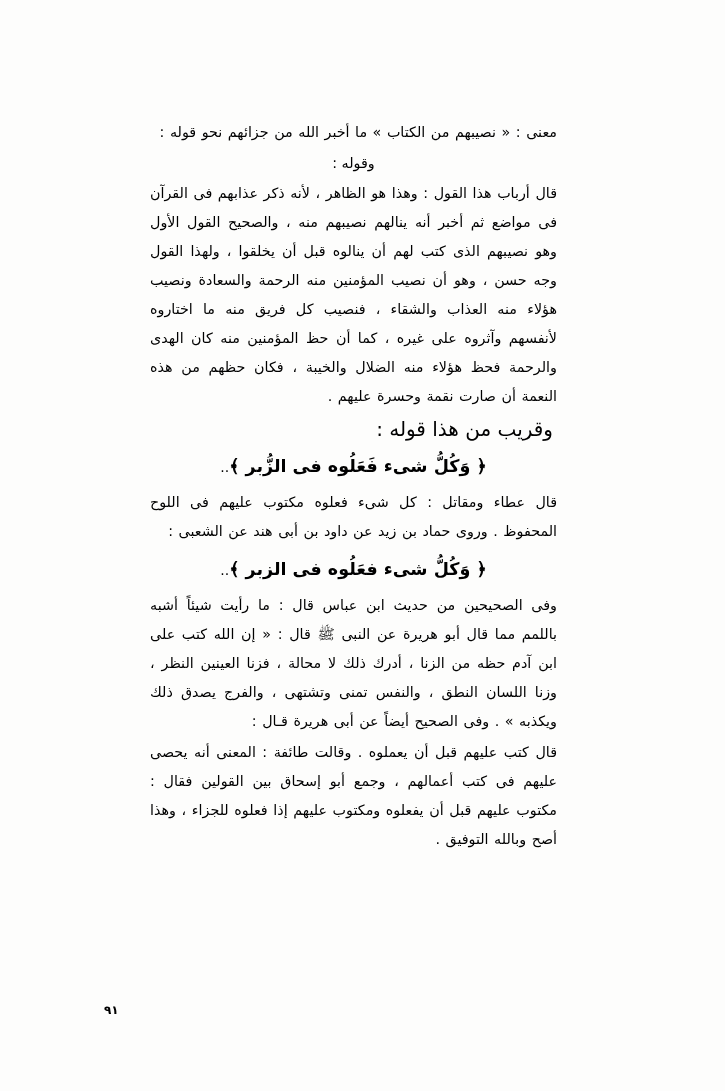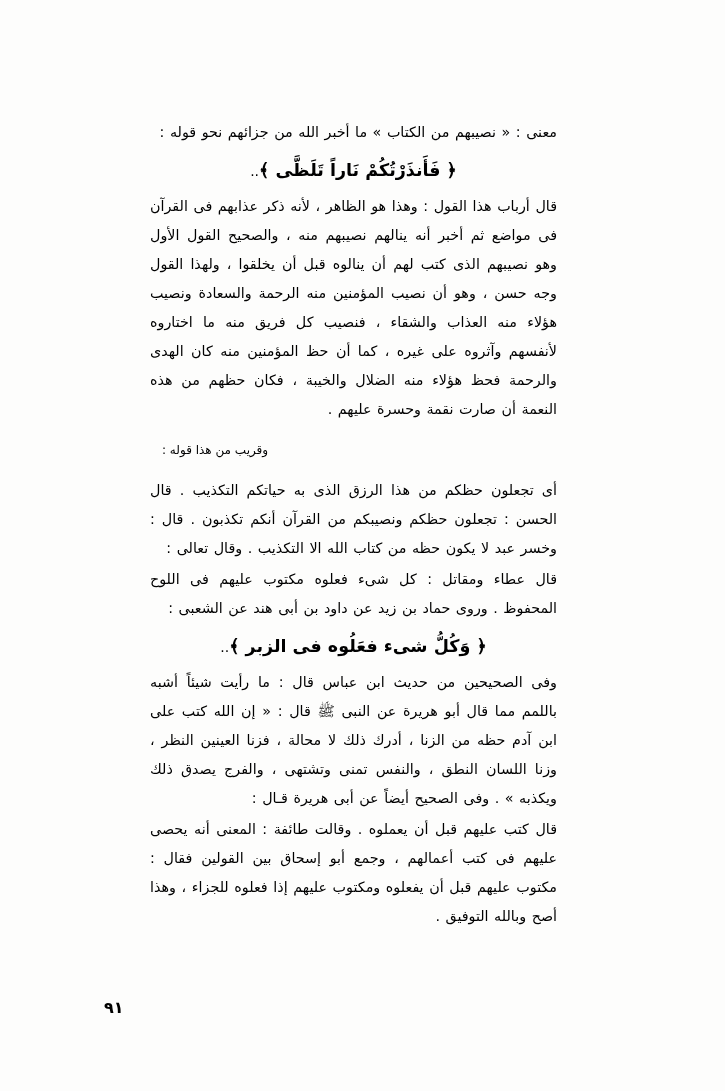--- a/index.html
+++ b/index.html
@@ -51,56 +51,56 @@
     font-weight: normal;
     font-size: 14px;
   }
   .small-line {
     font-size: 14.3px;
     line-height: 28px;
     text-align: center;
     margin: 2px 0 2px 0;
   }
   .line-right {
-    font-size: 12px;
+    font-size: 20px;
     line-height: 28px;
-    text-align: left;
-    margin: 12px;
+    text-align: right;
+    margin: 4px;
   }
   .page-number {
     position: absolute;
     bottom: 74px;
     left: 104px;
-    font-size: 16px;
+    font-size: 12px;
     font-weight: bold;
     letter-spacing: 1px;
   }
 </style>
 </head>
 <body>
 
 <div class="page">
 
   <div class="content">
 
     <p class="para">معنى : « نصيبهم من الكتاب » ما أخبر الله من جزائهم نحو قوله :</p>
 
-    <div class="ayah">
-      <span>﴿ فَأَنذَرْتُكُمْ نَاراً تَلَظَّى ﴾</span><span class="tail">..</span>
-    </div>
 
+    <p class="small-line">وقوله :</p>
 
 
     <p class="para">قال أرباب هذا القول : وهذا هو الظاهر ، لأنه ذكر عذابهم فى القرآن فى مواضع ثم أخبر أنه ينالهم نصيبهم منه ، والصحيح القول الأول وهو نصيبهم الذى كتب لهم أن ينالوه قبل أن يخلقوا ، ولهذا القول وجه حسن ، وهو أن نصيب المؤمنين منه الرحمة والسعادة ونصيب هؤلاء منه العذاب والشقاء ، فنصيب كل فريق منه ما اختاروه لأنفسهم وآثروه على غيره ، كما أن حظ المؤمنين منه كان الهدى والرحمة فحظ هؤلاء منه الضلال والخيبة ، فكان حظهم من هذه النعمة أن صارت نقمة وحسرة عليهم .</p>
 
     <p class="line-right">وقريب من هذا قوله :</p>
 
 
-    <p class="para">أى تجعلون حظكم من هذا الرزق الذى به حياتكم التكذيب . قال الحسن : تجعلون حظكم ونصيبكم من القرآن أنكم تكذبون . قال : وخسر عبد لا يكون حظه من كتاب الله الا التكذيب . وقال تعالى :</p>
 
+    <div class="ayah">
+      <span>﴿ وَكُلُّ شىء فَعَلُوه فى الزُّبر ﴾</span><span class="tail">..</span>
+    </div>
 
     <p class="para">قال عطاء ومقاتل : كل شىء فعلوه مكتوب عليهم فى اللوح المحفوظ . وروى حماد بن زيد عن داود بن أبى هند عن الشعبى :</p>
 
     <div class="ayah">
       <span>﴿ وَكُلُّ شىء فعَلُوه فى الزبر ﴾</span><span class="tail">..</span>
     </div>
 
     <p class="para">وفى الصحيحين من حديث ابن عباس قال : ما رأيت شيئاً أشبه باللمم مما قال أبو هريرة عن النبى ﷺ قال : « إن الله كتب على ابن آدم حظه من الزنا ، أدرك ذلك لا محالة ، فزنا العينين النظر ، وزنا اللسان النطق ، والنفس تمنى وتشتهى ، والفرج يصدق ذلك ويكذبه » . وفى الصحيح أيضاً عن أبى هريرة قـال :</p>
 
     <p class="para">قال كتب عليهم قبل أن يعملوه . وقالت طائفة : المعنى أنه يحصى عليهم فى كتب أعمالهم ، وجمع أبو إسحاق بين القولين فقال : مكتوب عليهم قبل أن يفعلوه ومكتوب عليهم إذا فعلوه للجزاء ، وهذا أصح وبالله التوفيق .</p>

